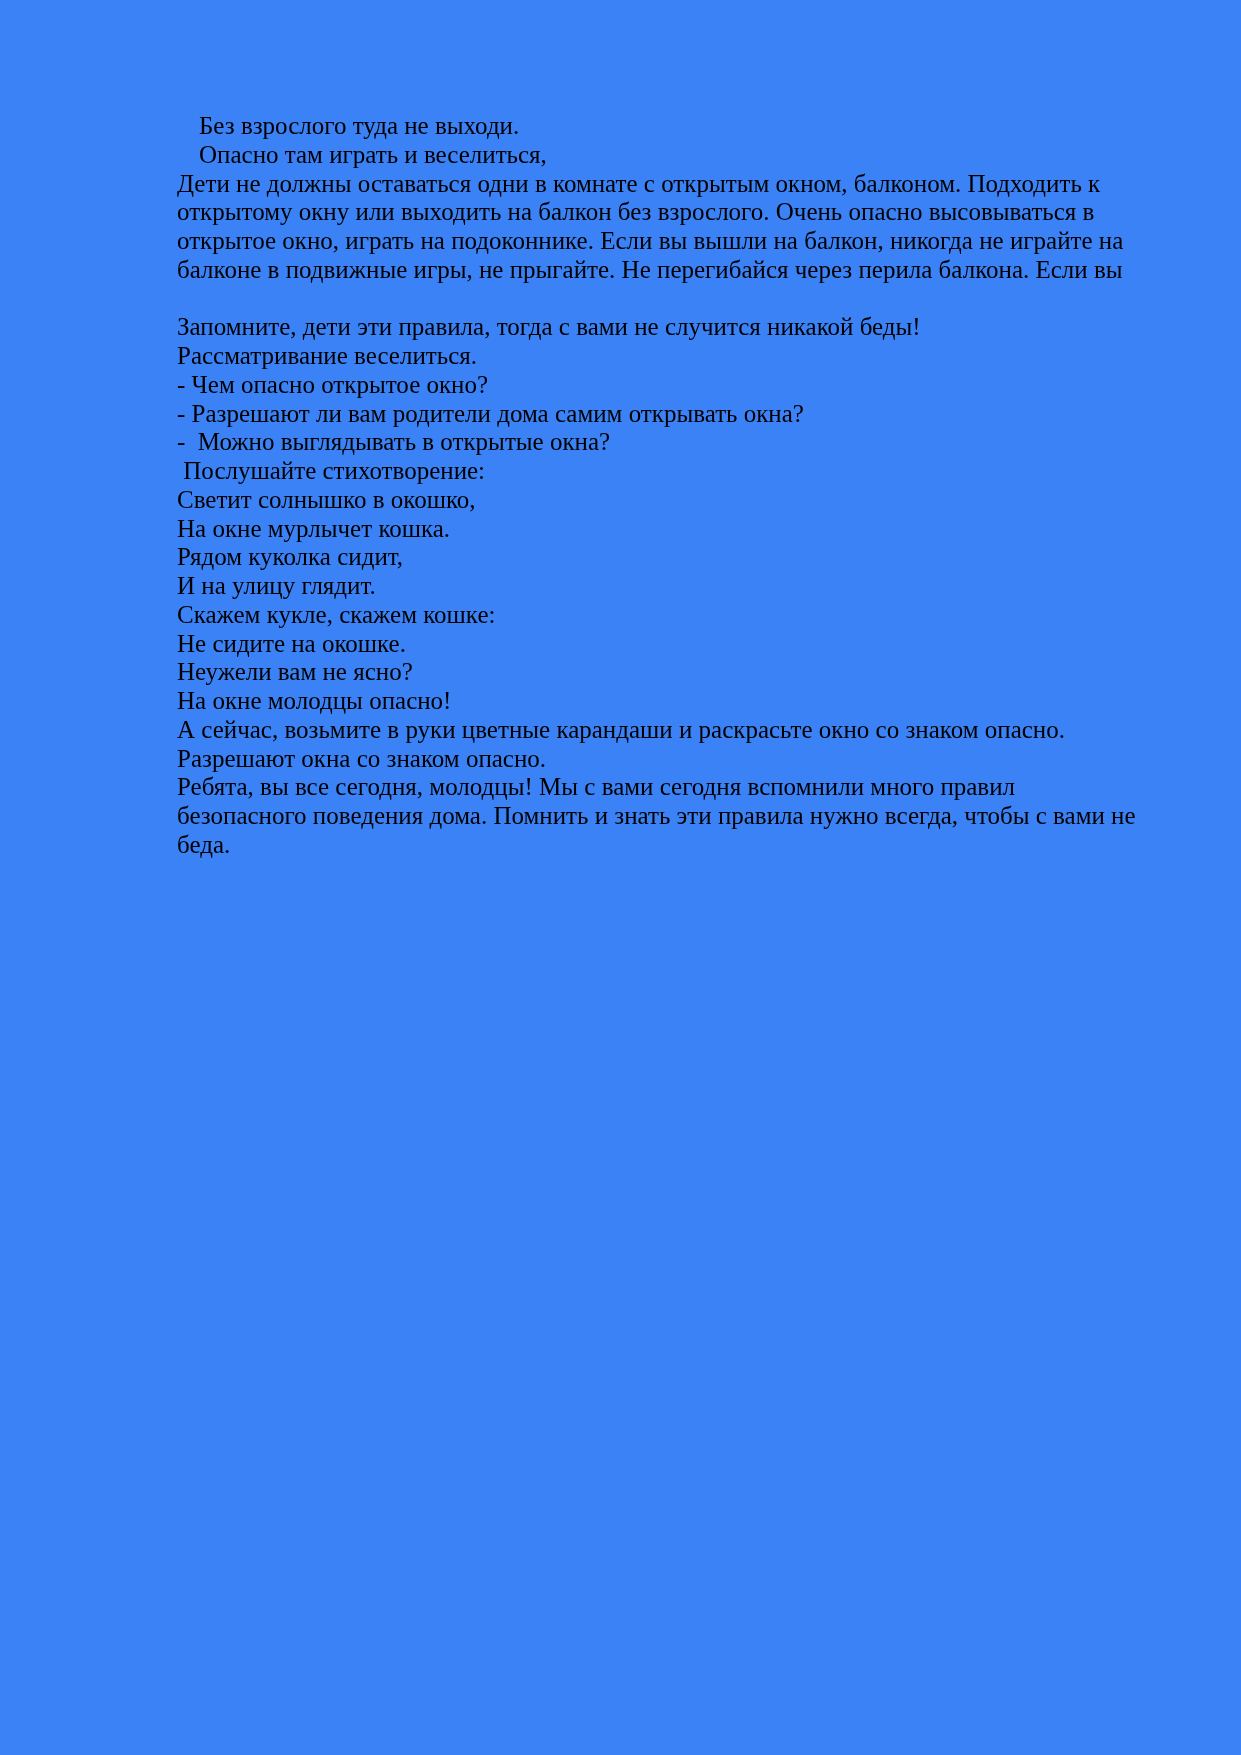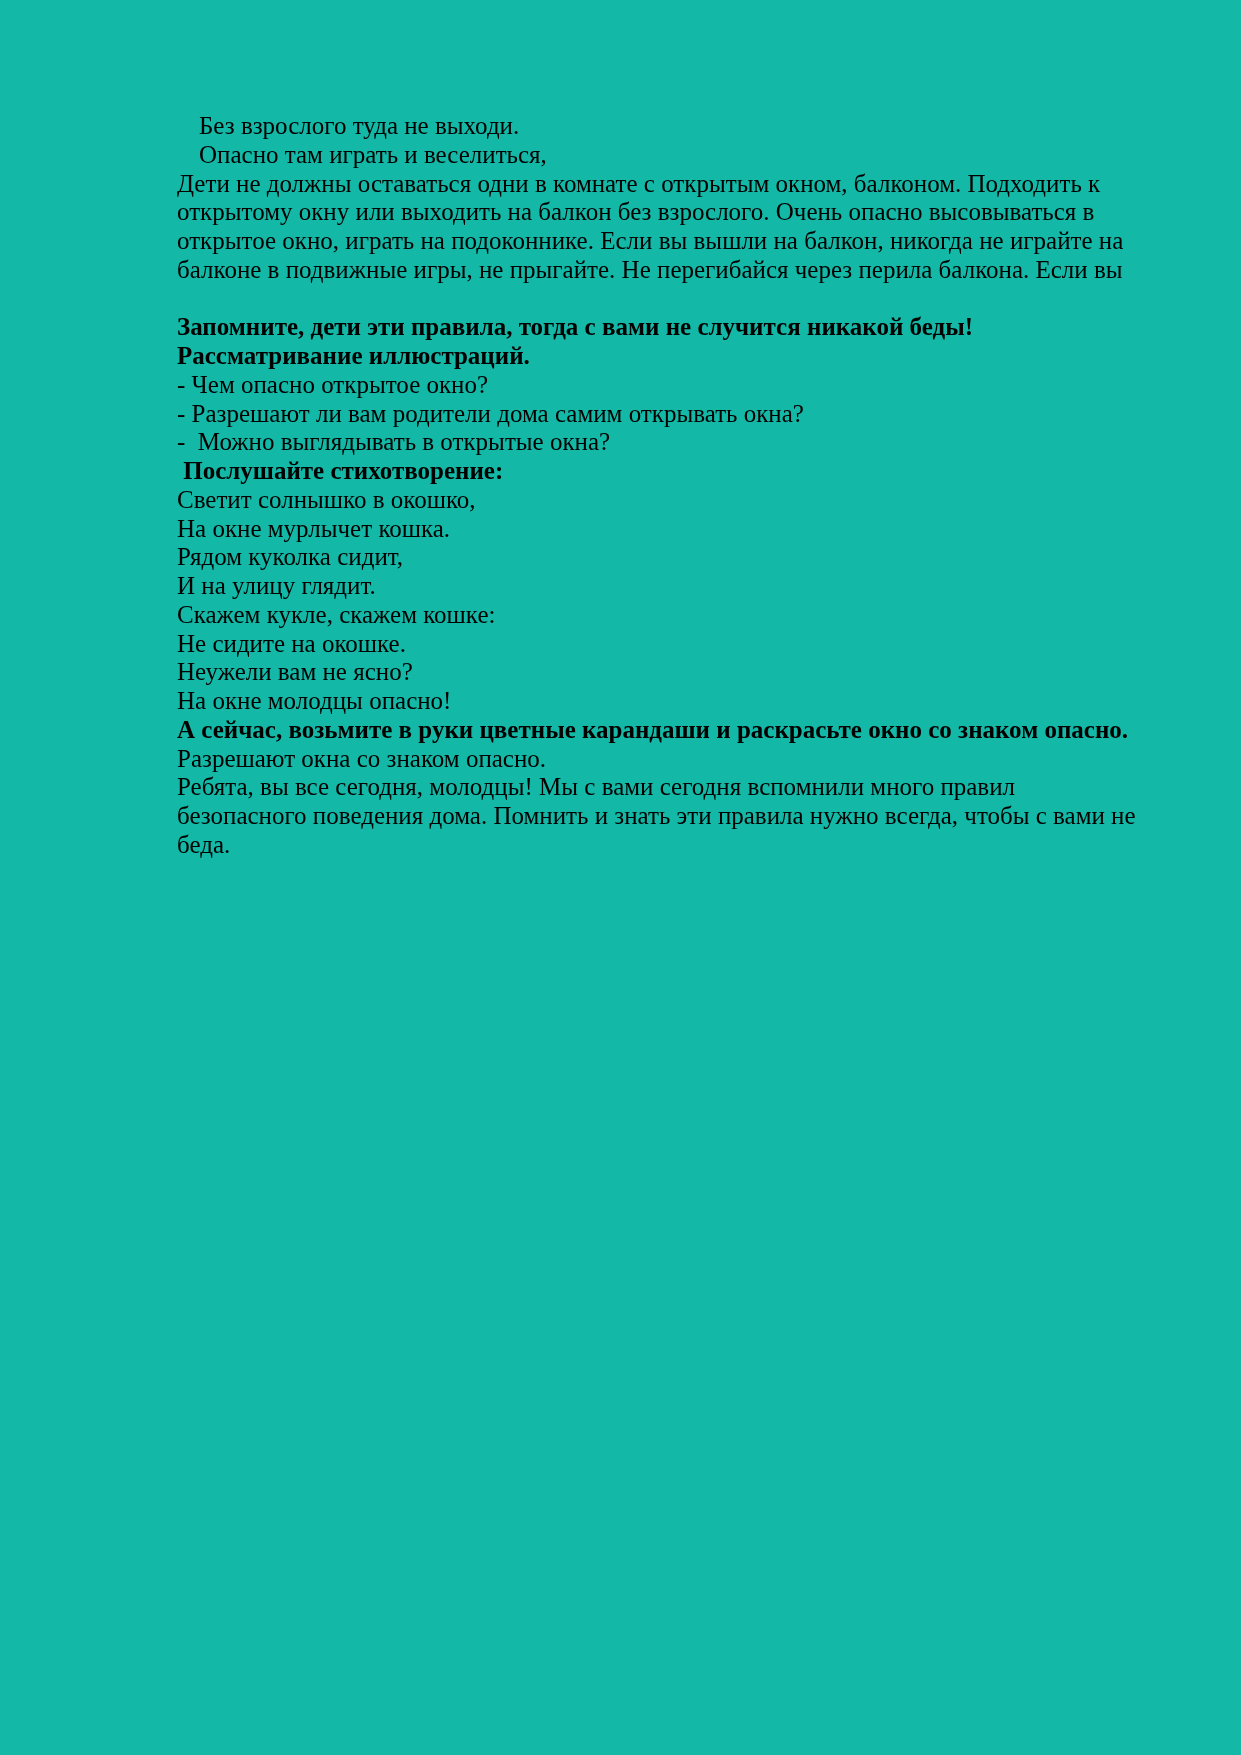--- a/index.html
+++ b/index.html
@@ -4,36 +4,36 @@
 <style>
   html, body {
     margin: 0;
     padding: 0;
     background: #ffffff;
   }
   .page {
     position: relative;
     width: 1241px;
     height: 1755px;
-    background: #14b8a6;
+    background: #3b82f6;
     box-sizing: border-box;
     padding: 112px 68px 0 177px;
     font-family: "Liberation Serif", "DejaVu Serif", serif;
     font-size: 25px;
     line-height: 28.75px;
     color: #000000;
     overflow: hidden;
   }
   .block { margin: 0; }
   .line {
     white-space: pre-wrap;
     min-height: 28.75px;
   }
   .block.indent .line { padding-left: 22px; }
-  .block.bold .line { font-weight: bold; }
+  .block.bold .line { font-weight: normal; }
   .block.blank .line { min-height: 28.75px; }
 </style>
 </head>
 <body>
 
 <div class="page">
     <div class="block indent">
       <div class="line">Без взрослого туда не выходи.</div>
       <div class="line">Опасно там играть и веселиться,</div>
     </div>
@@ -41,21 +41,21 @@
       <div class="line">Дети не должны оставаться одни в комнате с открытым окном, балконом. Подходить к</div>
       <div class="line">открытому окну или выходить на балкон без взрослого. Очень опасно высовываться в</div>
       <div class="line">открытое окно, играть на подоконнике. Если вы вышли на балкон, никогда не играйте на</div>
       <div class="line">балконе в подвижные игры, не прыгайте. Не перегибайся через перила балкона. Если вы</div>
     </div>
     <div class="block blank">
       <div class="line"></div>
     </div>
     <div class="block bold">
       <div class="line">Запомните, дети эти правила, тогда с вами не случится никакой беды!</div>
-      <div class="line">Рассматривание иллюстраций.</div>
+      <div class="line">Рассматривание веселиться.</div>
     </div>
     <div class="block normal">
       <div class="line">- Чем опасно открытое окно?</div>
       <div class="line">- Разрешают ли вам родители дома самим открывать окна?</div>
       <div class="line">-  Можно выглядывать в открытые окна?</div>
     </div>
     <div class="block bold">
       <div class="line"> Послушайте стихотворение:</div>
     </div>
     <div class="block normal">

